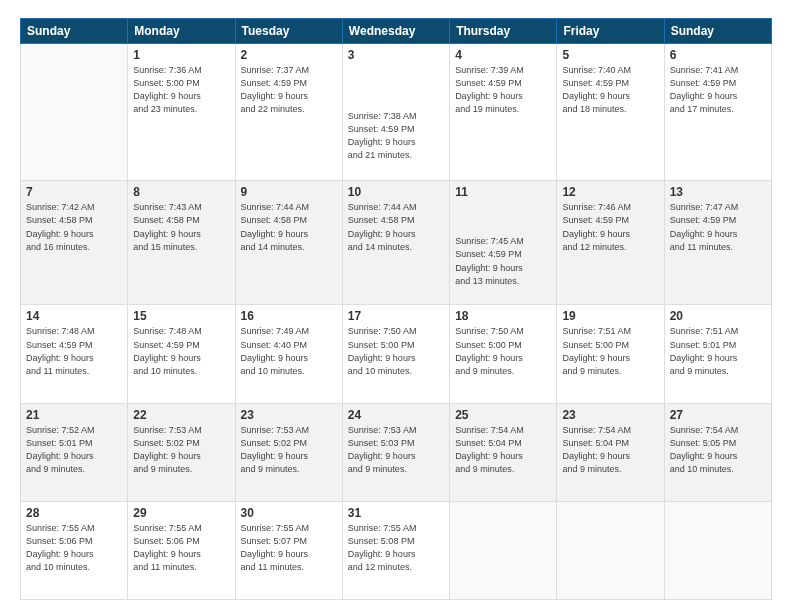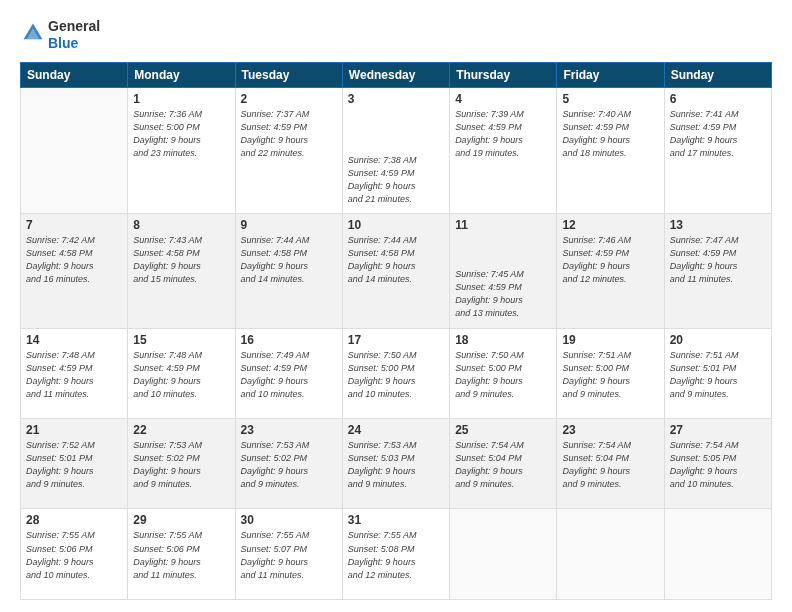--- a/index.html
+++ b/index.html
@@ -75,51 +75,32 @@
       font-size: 12px;
       font-weight: bold;
       color: #333;
       display: block;
       margin-bottom: 2px;
     }
     .day-info {
       font-size: 9px;
       color: #444;
       line-height: 1.45;
-      font-style: italic;
     }
     .empty {
       background: #f9f9f9;
     }
     .row-shaded td {
       background-color: #f2f2f2;
     }
   </style>
 </head>
 <body>
 
 <div class="page">
-  <div class="header">
-    <div class="logo">
-      <div>
-        <svg class="logo-icon" viewBox="0 0 28 28">
-          <polygon points="14,2 26,22 2,22" fill="#1a6eb5" opacity="0.85"></polygon>
-          <polygon points="14,8 22,22 6,22" fill="#fff" opacity="0.3"></polygon>
-        </svg>
-      </div>
-      <div style="margin-left:4px;">
-        <div style="font-size:14px;font-weight:bold;color:#333;line-height:1.2;">General</div>
-        <div style="font-size:14px;font-weight:bold;color:#1a6eb5;line-height:1.2;">Blue</div>
-      </div>
-    </div>
-    <div class="title-block">
-      <div class="month-title"></div>
-      <div class="subtitle"></div>
-    </div>
-  </div>
 
   <table class="calendar">
     <thead>
       <tr>
       <th>Sunday</th>
           <th>Monday</th>
           <th>Tuesday</th>
           <th>Wednesday</th>
           <th>Thursday</th>
           <th>Friday</th>
@@ -234,21 +215,21 @@
           <td>
             <span class="day-number">15</span>
             <div class="day-info" style="white-space: pre-line;">Sunrise: 7:48 AM
 Sunset: 4:59 PM
 Daylight: 9 hours
 and 10 minutes.</div>
           </td>
           <td>
             <span class="day-number">16</span>
             <div class="day-info" style="white-space: pre-line;">Sunrise: 7:49 AM
-Sunset: 4:59 PM
+Sunset: 4:40 PM
 Daylight: 9 hours
 and 10 minutes.</div>
           </td>
           <td>
             <span class="day-number">17</span>
             <div class="day-info" style="white-space: pre-line;">Sunrise: 7:50 AM
 Sunset: 5:00 PM
 Daylight: 9 hours
 and 10 minutes.</div>
           </td>

